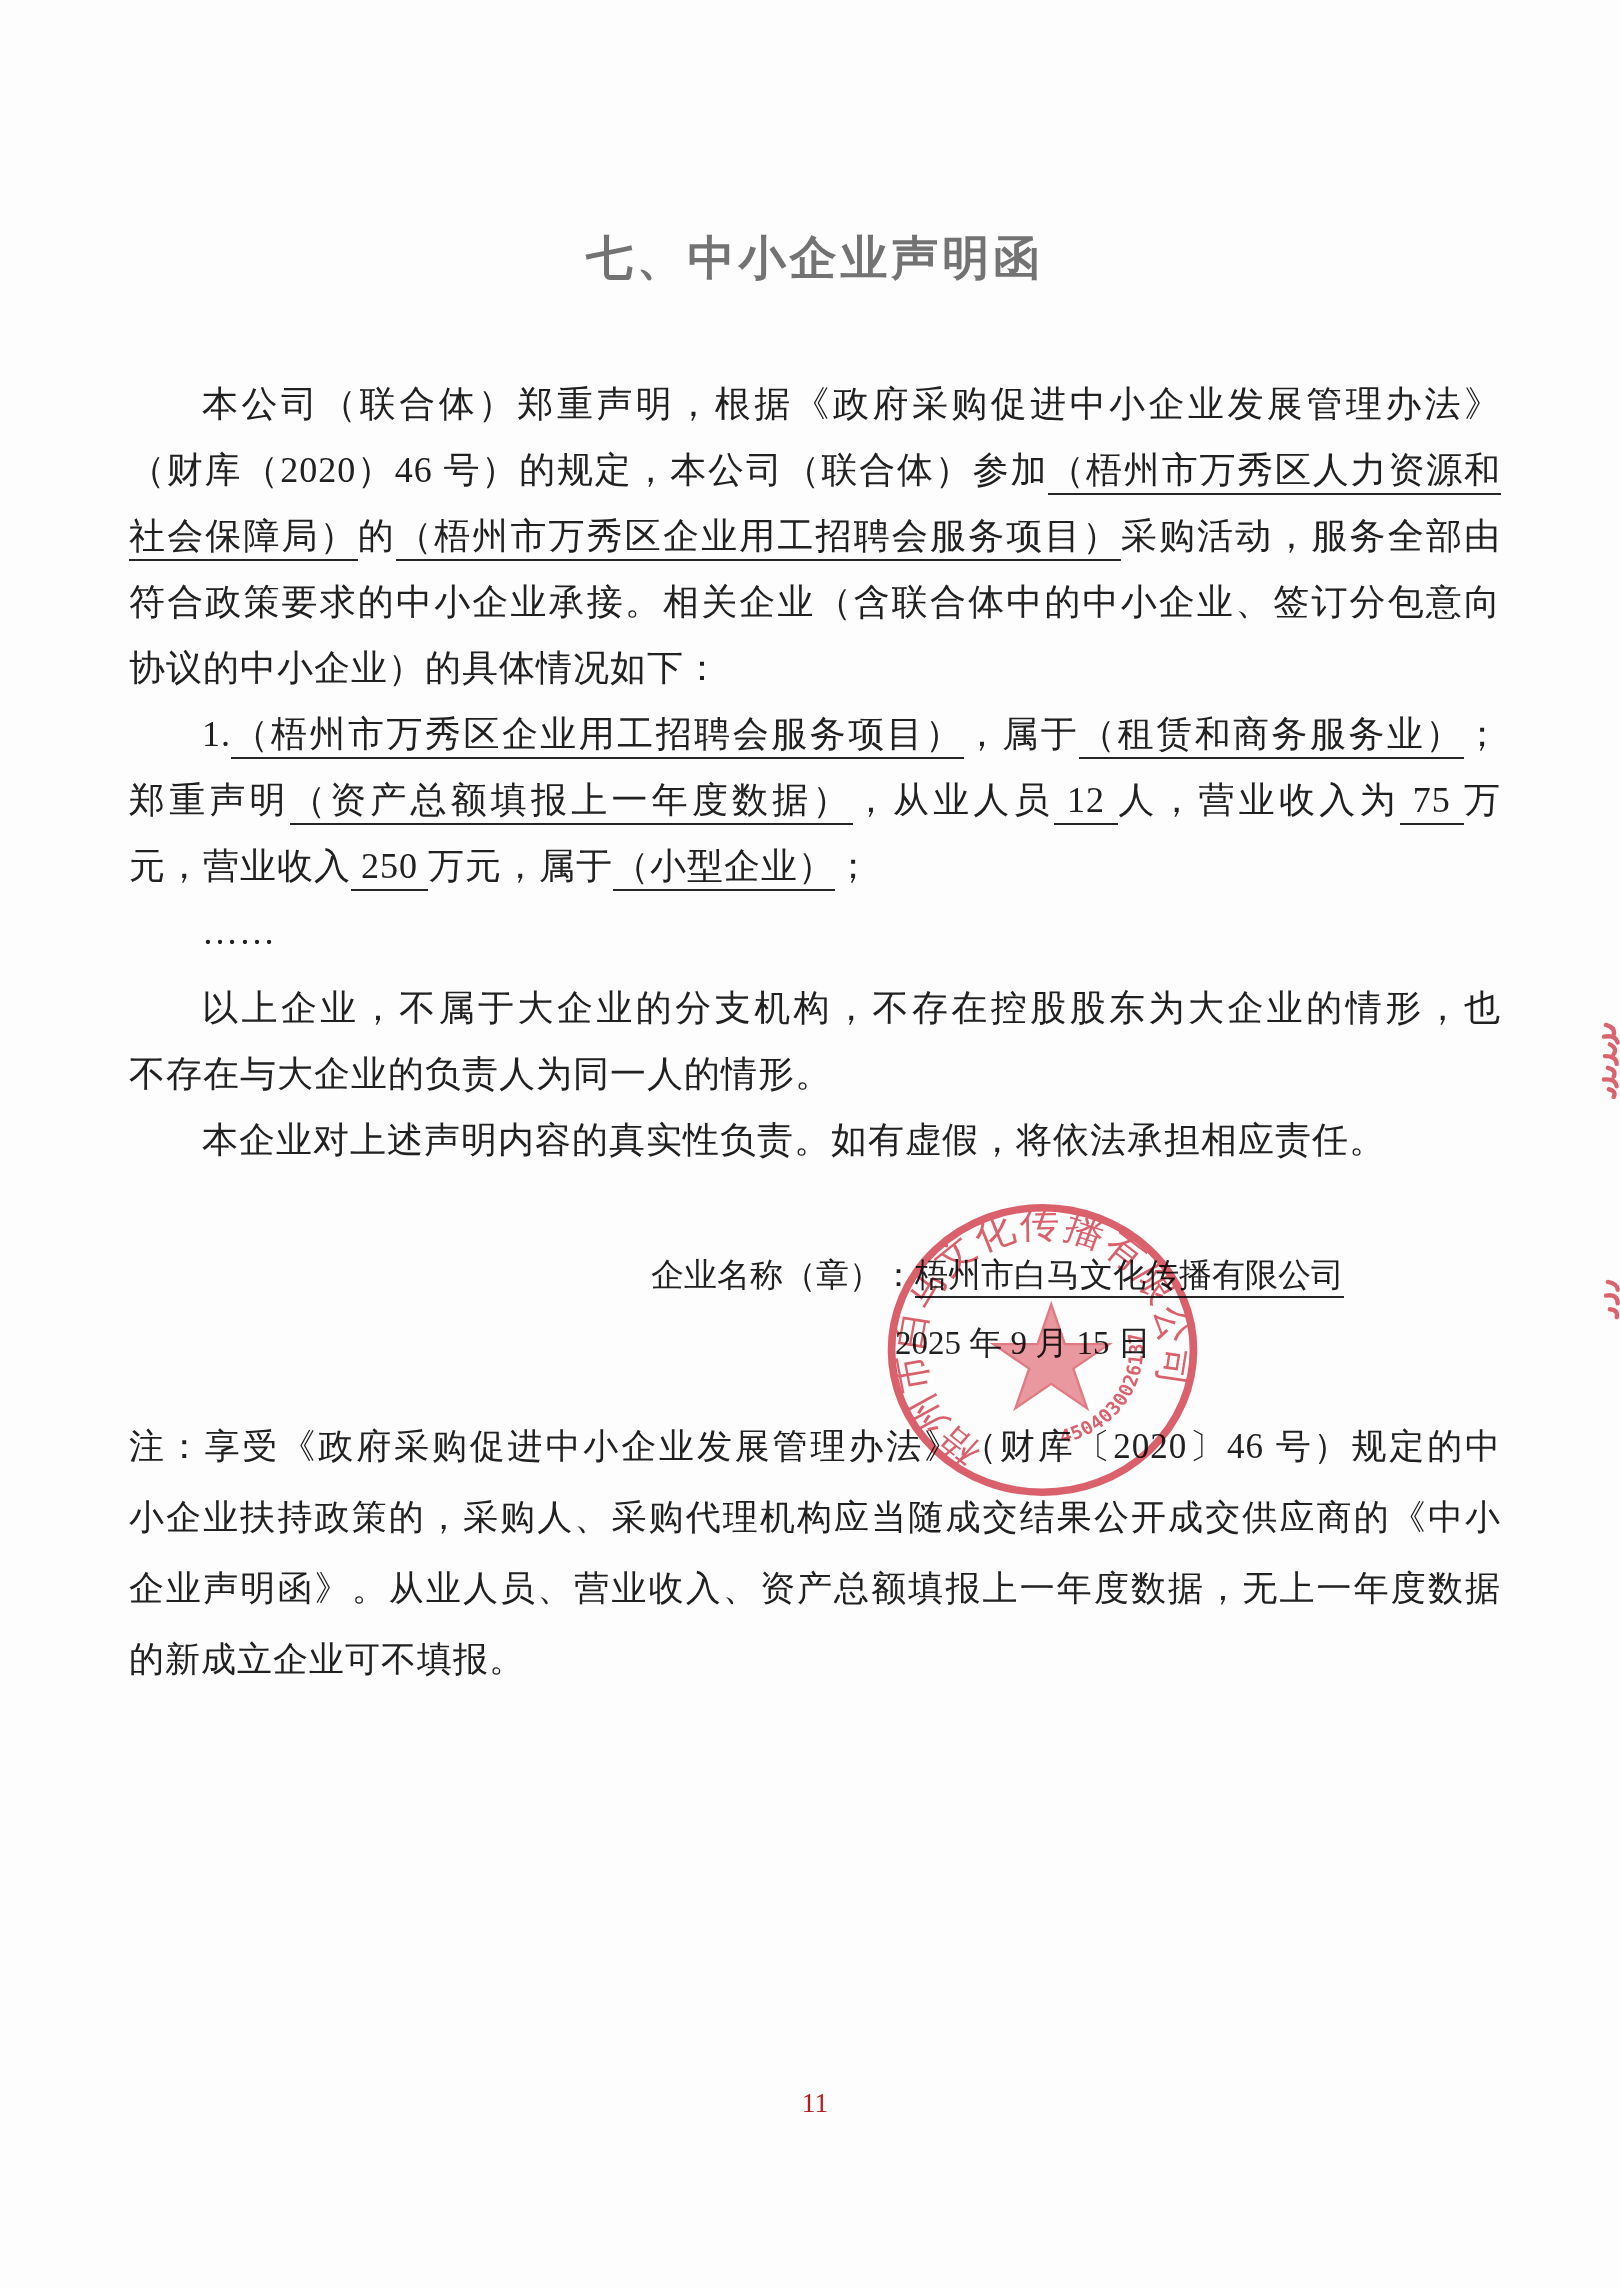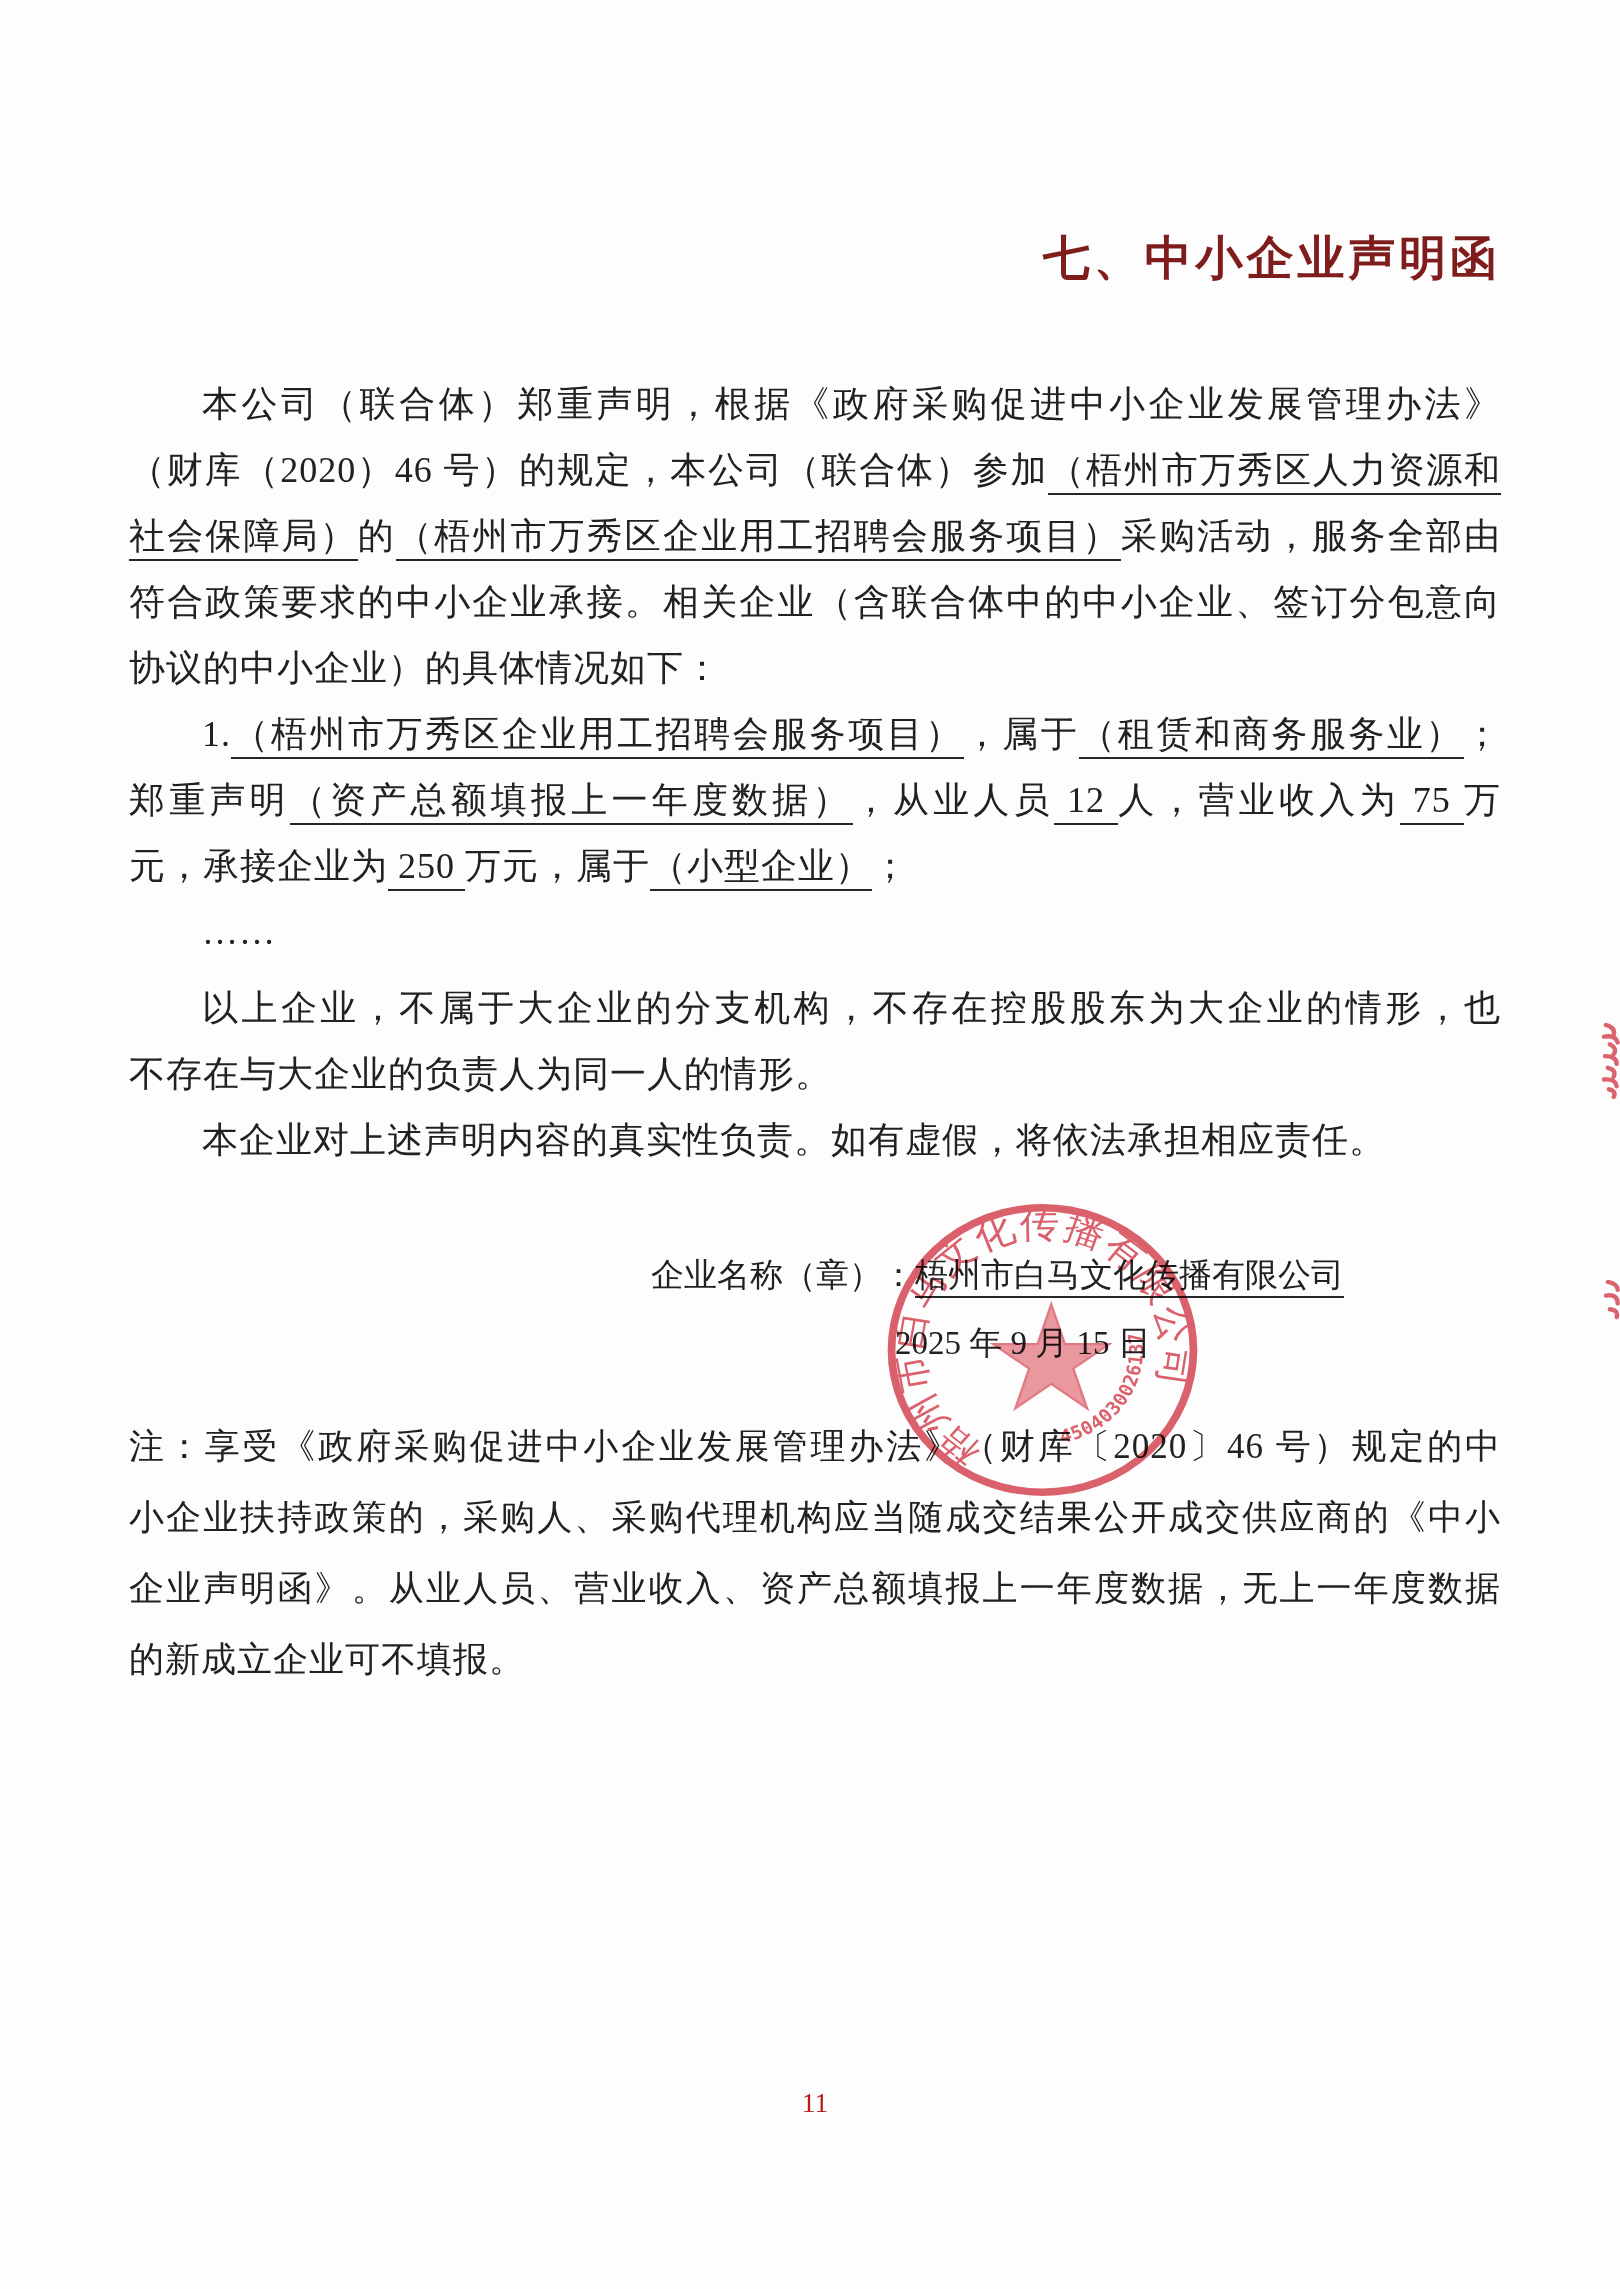--- a/index.html
+++ b/index.html
@@ -7,22 +7,22 @@
     position:relative;
     width:1620px;height:2290px;
     margin:0 auto;
     background:#fdfdfd;
     overflow:hidden;
     font-family:"Liberation Serif","DejaVu Serif",serif;
     color:#212121;
   }
   .title{
     position:absolute;left:129px;top:227px;width:1372px;
-    margin:0;text-align:right;
-    font-size:47px;font-weight:bold;letter-spacing:3.9px;color:#7f1d1d;
+    margin:0;text-align:center;
+    font-size:47px;font-weight:bold;letter-spacing:3.9px;color:#737373;
   }
   .body-block{
     position:absolute;left:129px;top:371px;width:1372px;
     font-size:36px;letter-spacing:1px;
   }
   .bl{height:66px;line-height:66px;white-space:nowrap;text-align:justify;}
   .bl.j{text-align-last:justify;}
   .bl.ind{text-indent:73px;}
   .bl.gap{margin-top:9.8px;}
   .u{border-bottom:2.5px solid #262626;padding-bottom:2.9px;}
@@ -60,21 +60,21 @@
   <h1 class="title">七、中小企业声明函</h1>
 
   <div class="body-block">
     <div class="bl j ind"><span>本公司（联合体）郑重声明，根据《政府采购促进中小企业发展管理办法》</span></div>
     <div class="bl j"><span>（财库（2020）46 号）的规定，本公司（联合体）参加</span><span class="u">（梧州市万秀区人力资源和</span></div>
     <div class="bl j"><span class="u">社会保障局）</span><span>的</span><span class="u">（梧州市万秀区企业用工招聘会服务项目）</span><span>采购活动，服务全部由</span></div>
     <div class="bl j"><span>符合政策要求的中小企业承接。相关企业（含联合体中的中小企业、签订分包意向</span></div>
     <div class="bl"><span>协议的中小企业）的具体情况如下：</span></div>
     <div class="bl j ind"><span>1.</span><span class="u">（梧州市万秀区企业用工招聘会服务项目）</span><span>，属于</span><span class="u">（租赁和商务服务业）</span><span>；</span></div>
     <div class="bl j"><span>郑重声明</span><span class="u">（资产总额填报上一年度数据）</span><span>，从业人员</span><span class="u"> 12 </span><span>人，营业收入为</span><span class="u"> 75 </span><span>万</span></div>
-    <div class="bl"><span>元，承接企业为</span><span class="u"> 250 </span><span>万元，属于</span><span class="u">（小型企业）</span><span>；</span></div>
+    <div class="bl"><span>元，营业收入</span><span class="u"> 250 </span><span>万元，属于</span><span class="u">（小型企业）</span><span>；</span></div>
     <div class="bl ind"><span>……</span></div>
     <div class="bl j ind gap"><span>以上企业，不属于大企业的分支机构，不存在控股股东为大企业的情形，也</span></div>
     <div class="bl"><span>不存在与大企业的负责人为同一人的情形。</span></div>
     <div class="bl ind"><span>本企业对上述声明内容的真实性负责。如有虚假，将依法承担相应责任。</span></div>
   </div>
 
   <div class="sig">
     <span>企业名称（章）：</span><span class="u">梧州市白马文化传播有限公司</span>
   </div>
 

